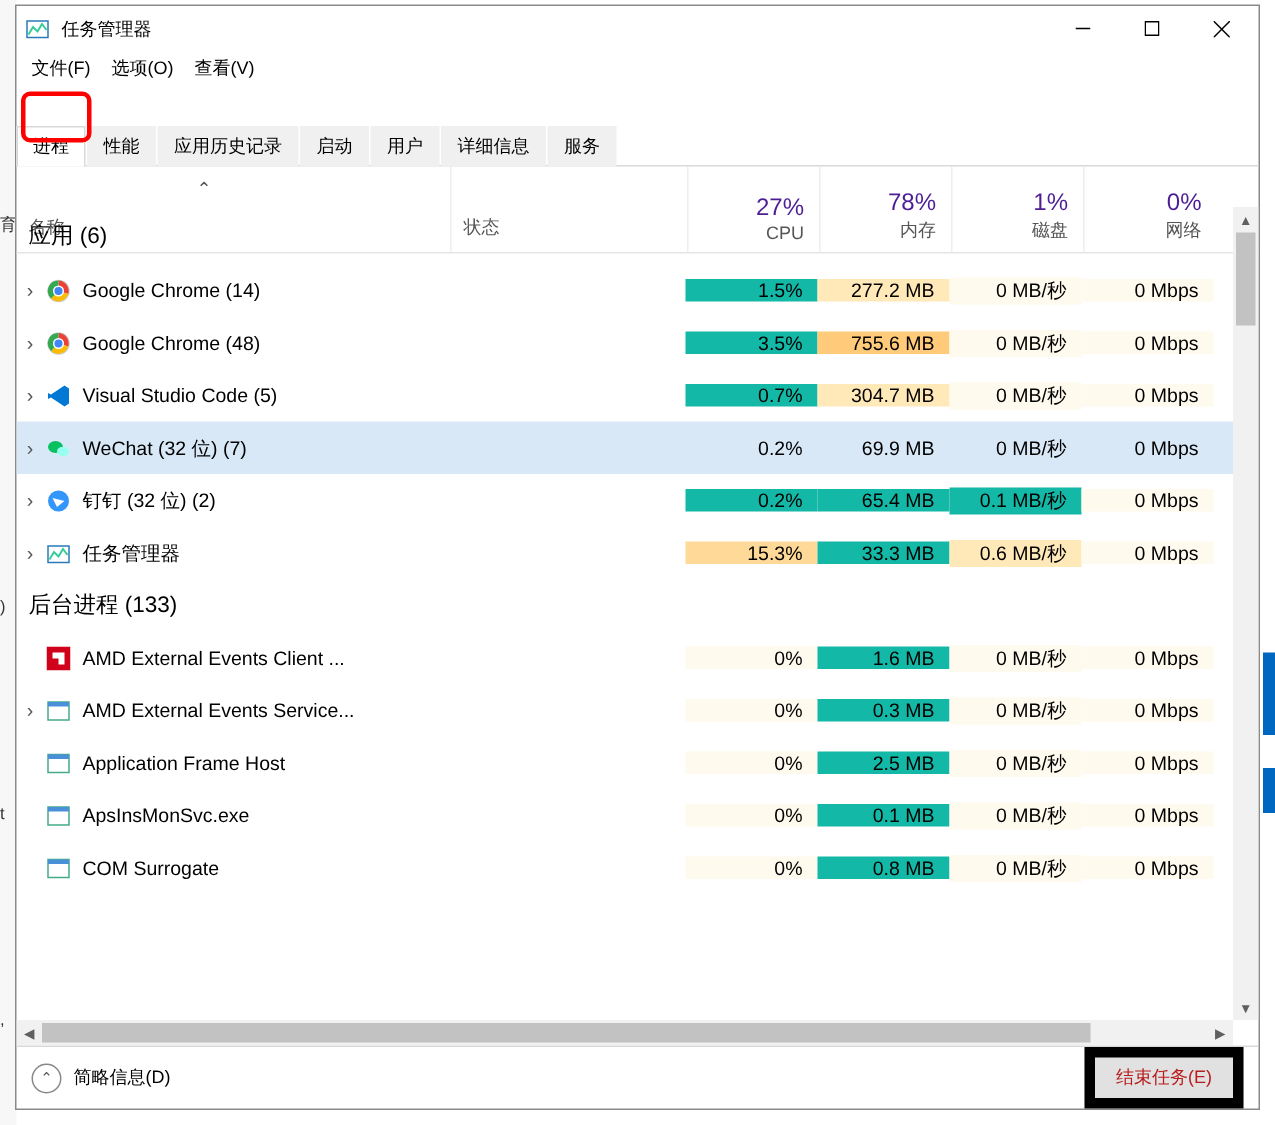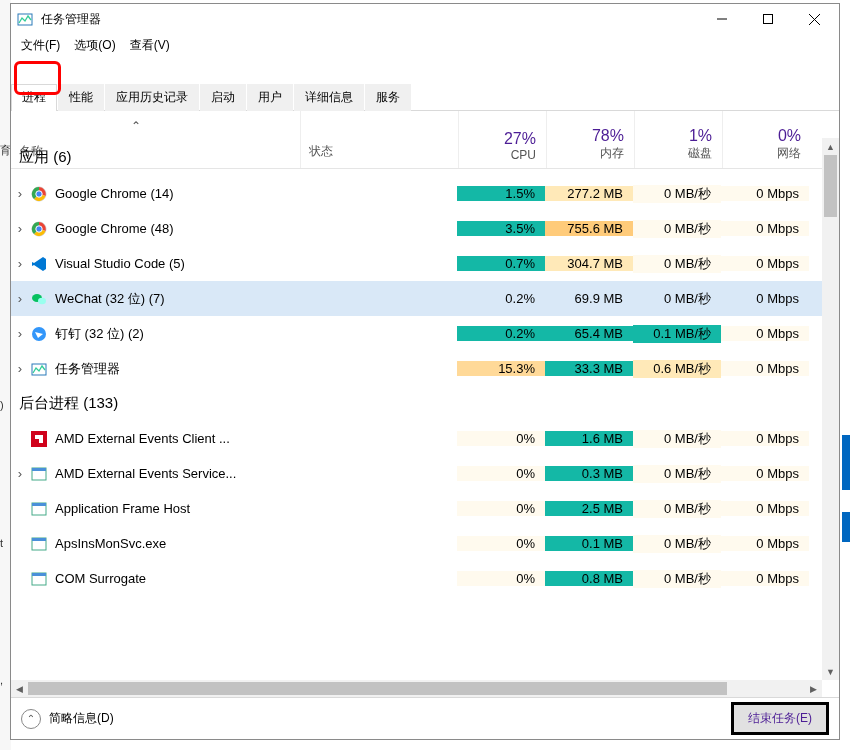--- a/index.html
+++ b/index.html
@@ -48,21 +48,21 @@
   .cell-m { flex: 0 0 88px; text-align: right; padding-right: 10px; }
   .heat0 { background: #fffaee; }
   .heat1 { background: #14b8a6; }
   .heat2 { background: #ffe9b8; }
   .heat3 { background: #ffd998; }
   .heat4 { background: #ffcb7a; }
   .footer { position: absolute; left: 0; right: 0; bottom: 0; height: 42px; border-top: 1px solid #d9d9d9; display: flex; align-items: center; padding: 0 10px; font-size: 12px; }
   .brief { display: flex; align-items: center; gap: 8px; cursor: pointer; }
   .chev-circle { width: 20px; height: 20px; border: 1px solid #888; border-radius: 50%; display: flex; align-items: center; justify-content: center; font-size: 10px; color: #555; }
   .footer-spacer { flex: 1; }
-  .end-btn { border: 3px solid #000000; background: #e1e1e1; color: #4c1d95; padding: 5px 14px; font-size: 12px; }
+  .end-btn { border: 7px solid #000000; background: #e1e1e1; color: #b91c1c; padding: 5px 14px; font-size: 12px; }
   .blue-strip { position: absolute; right: 0; width: 8px; background: #0067c0; }
   .icon-sq { width: 16px; height: 16px; display: inline-block; }
 </style>
 </head>
 <body>
 
 <div class="screen">
   <div class="left-gutter">
     <span>育</span>
       <span></span>

